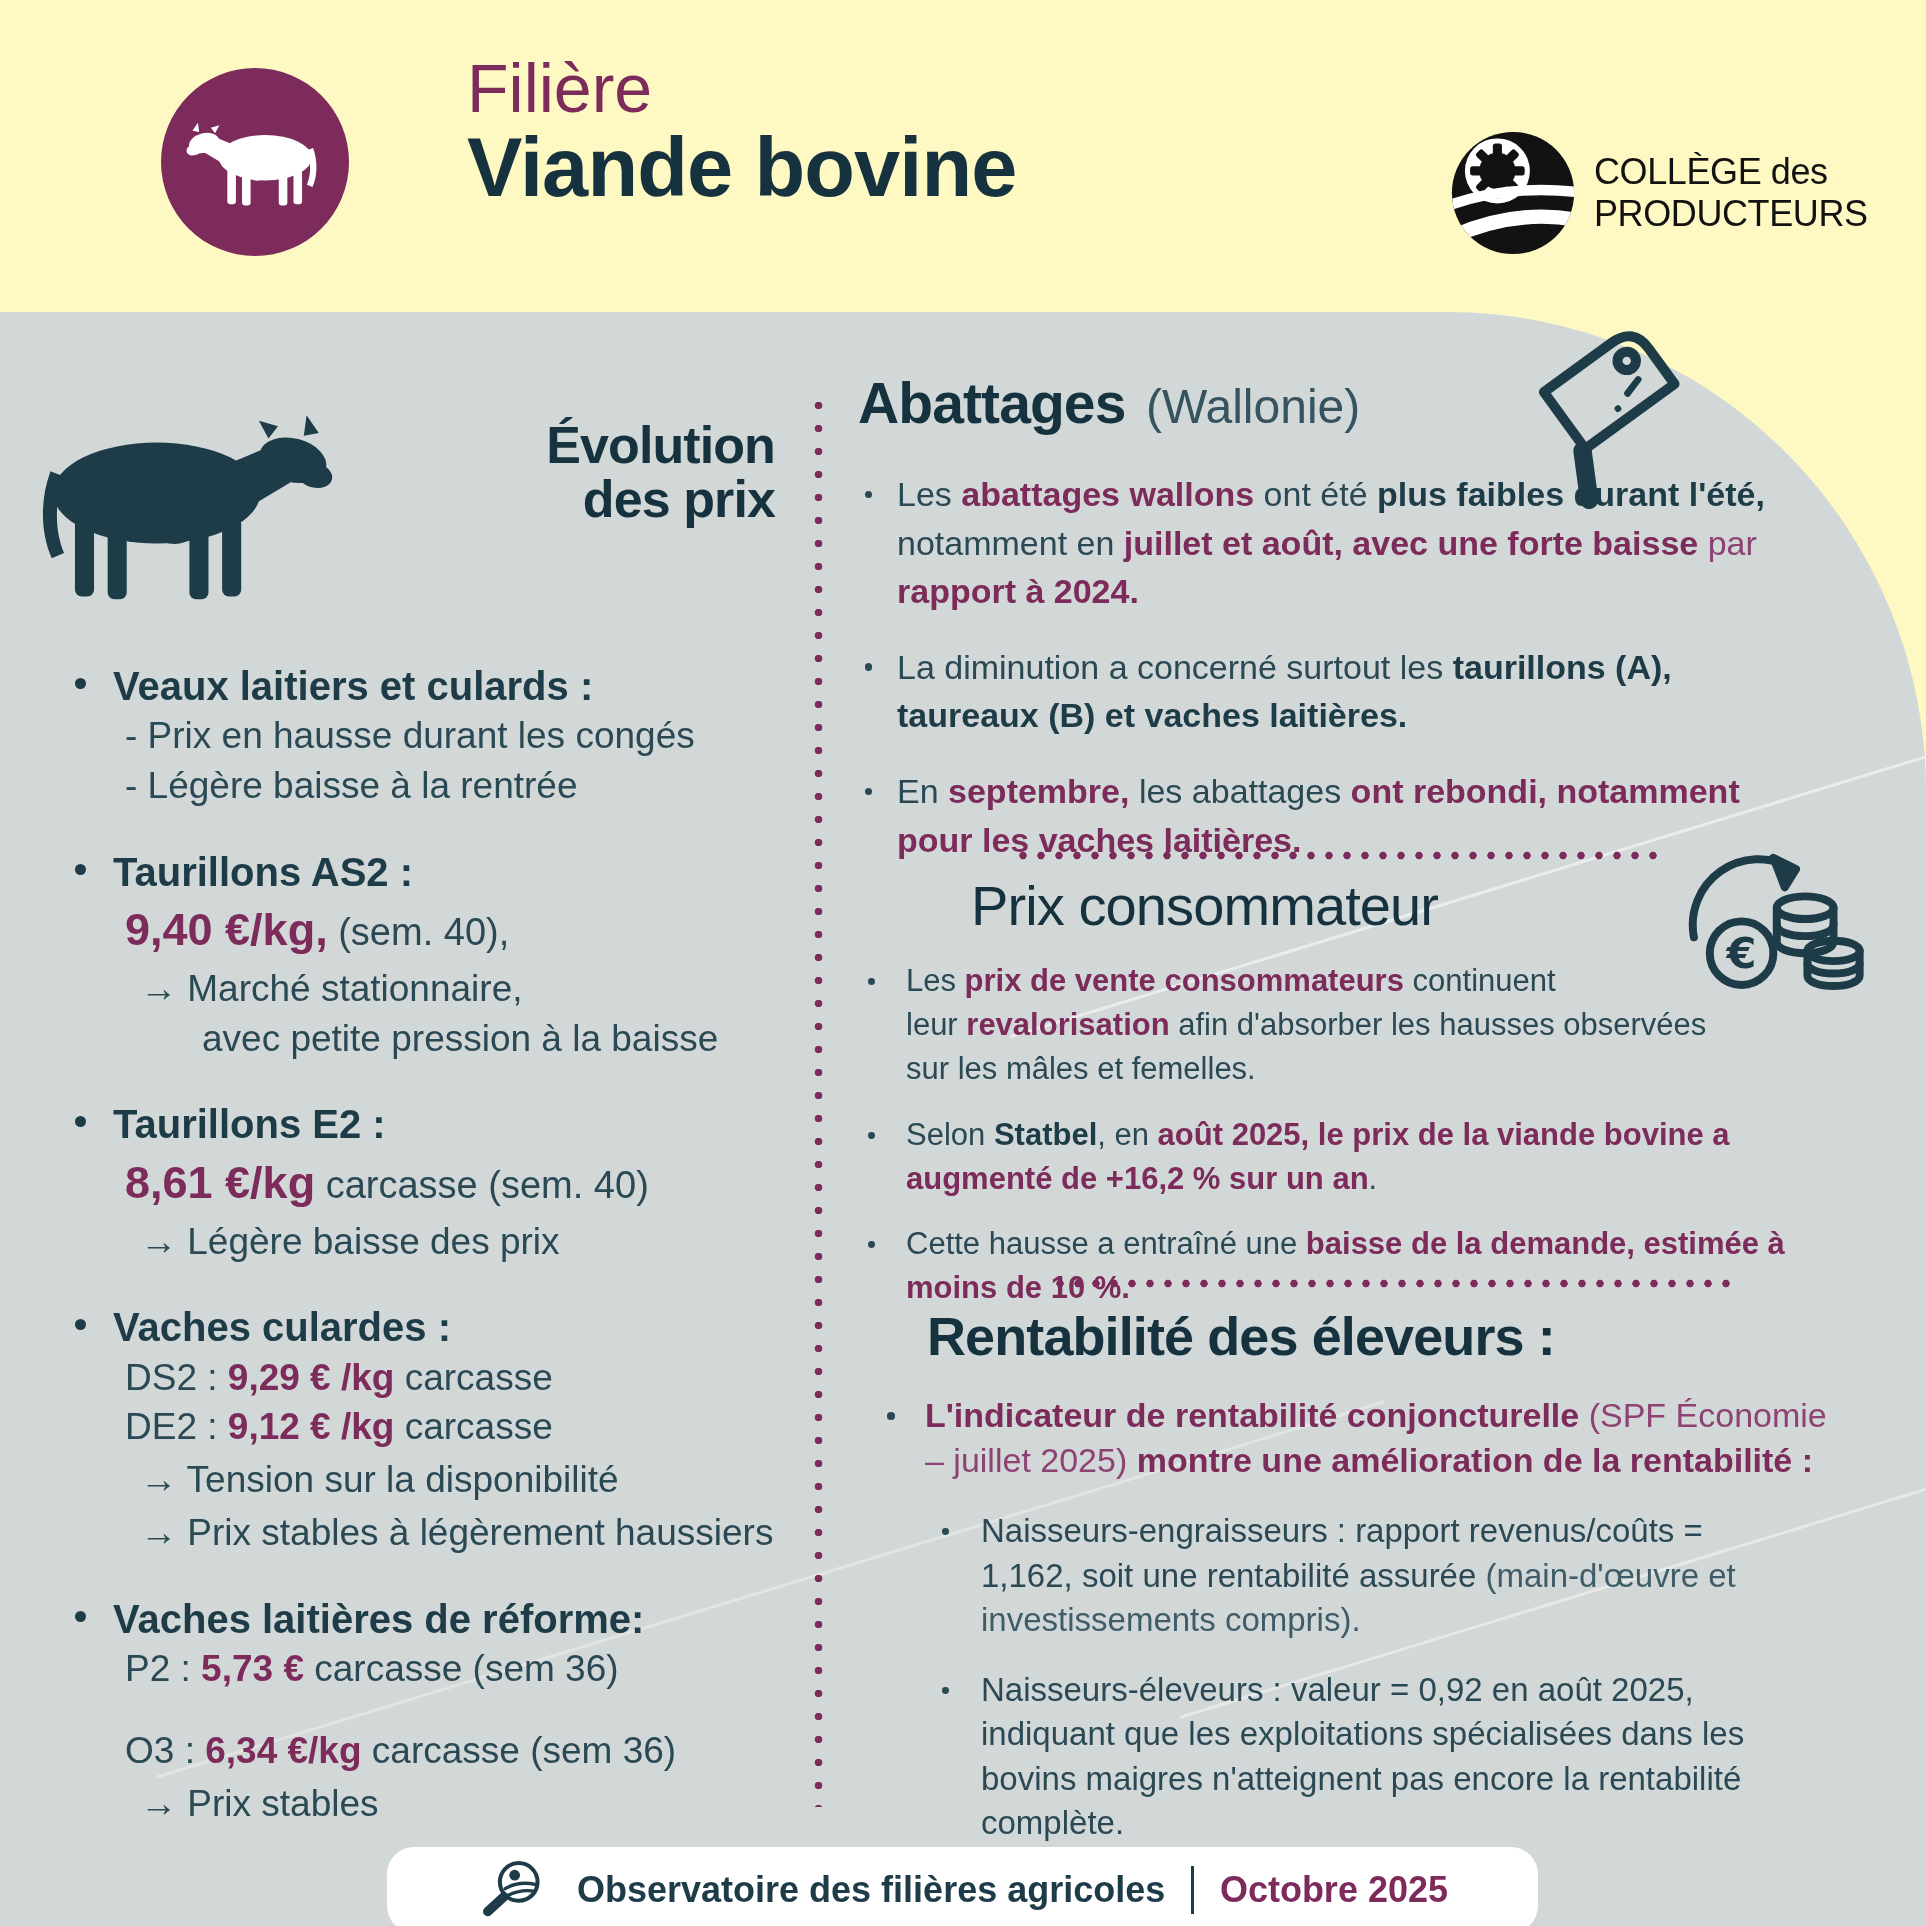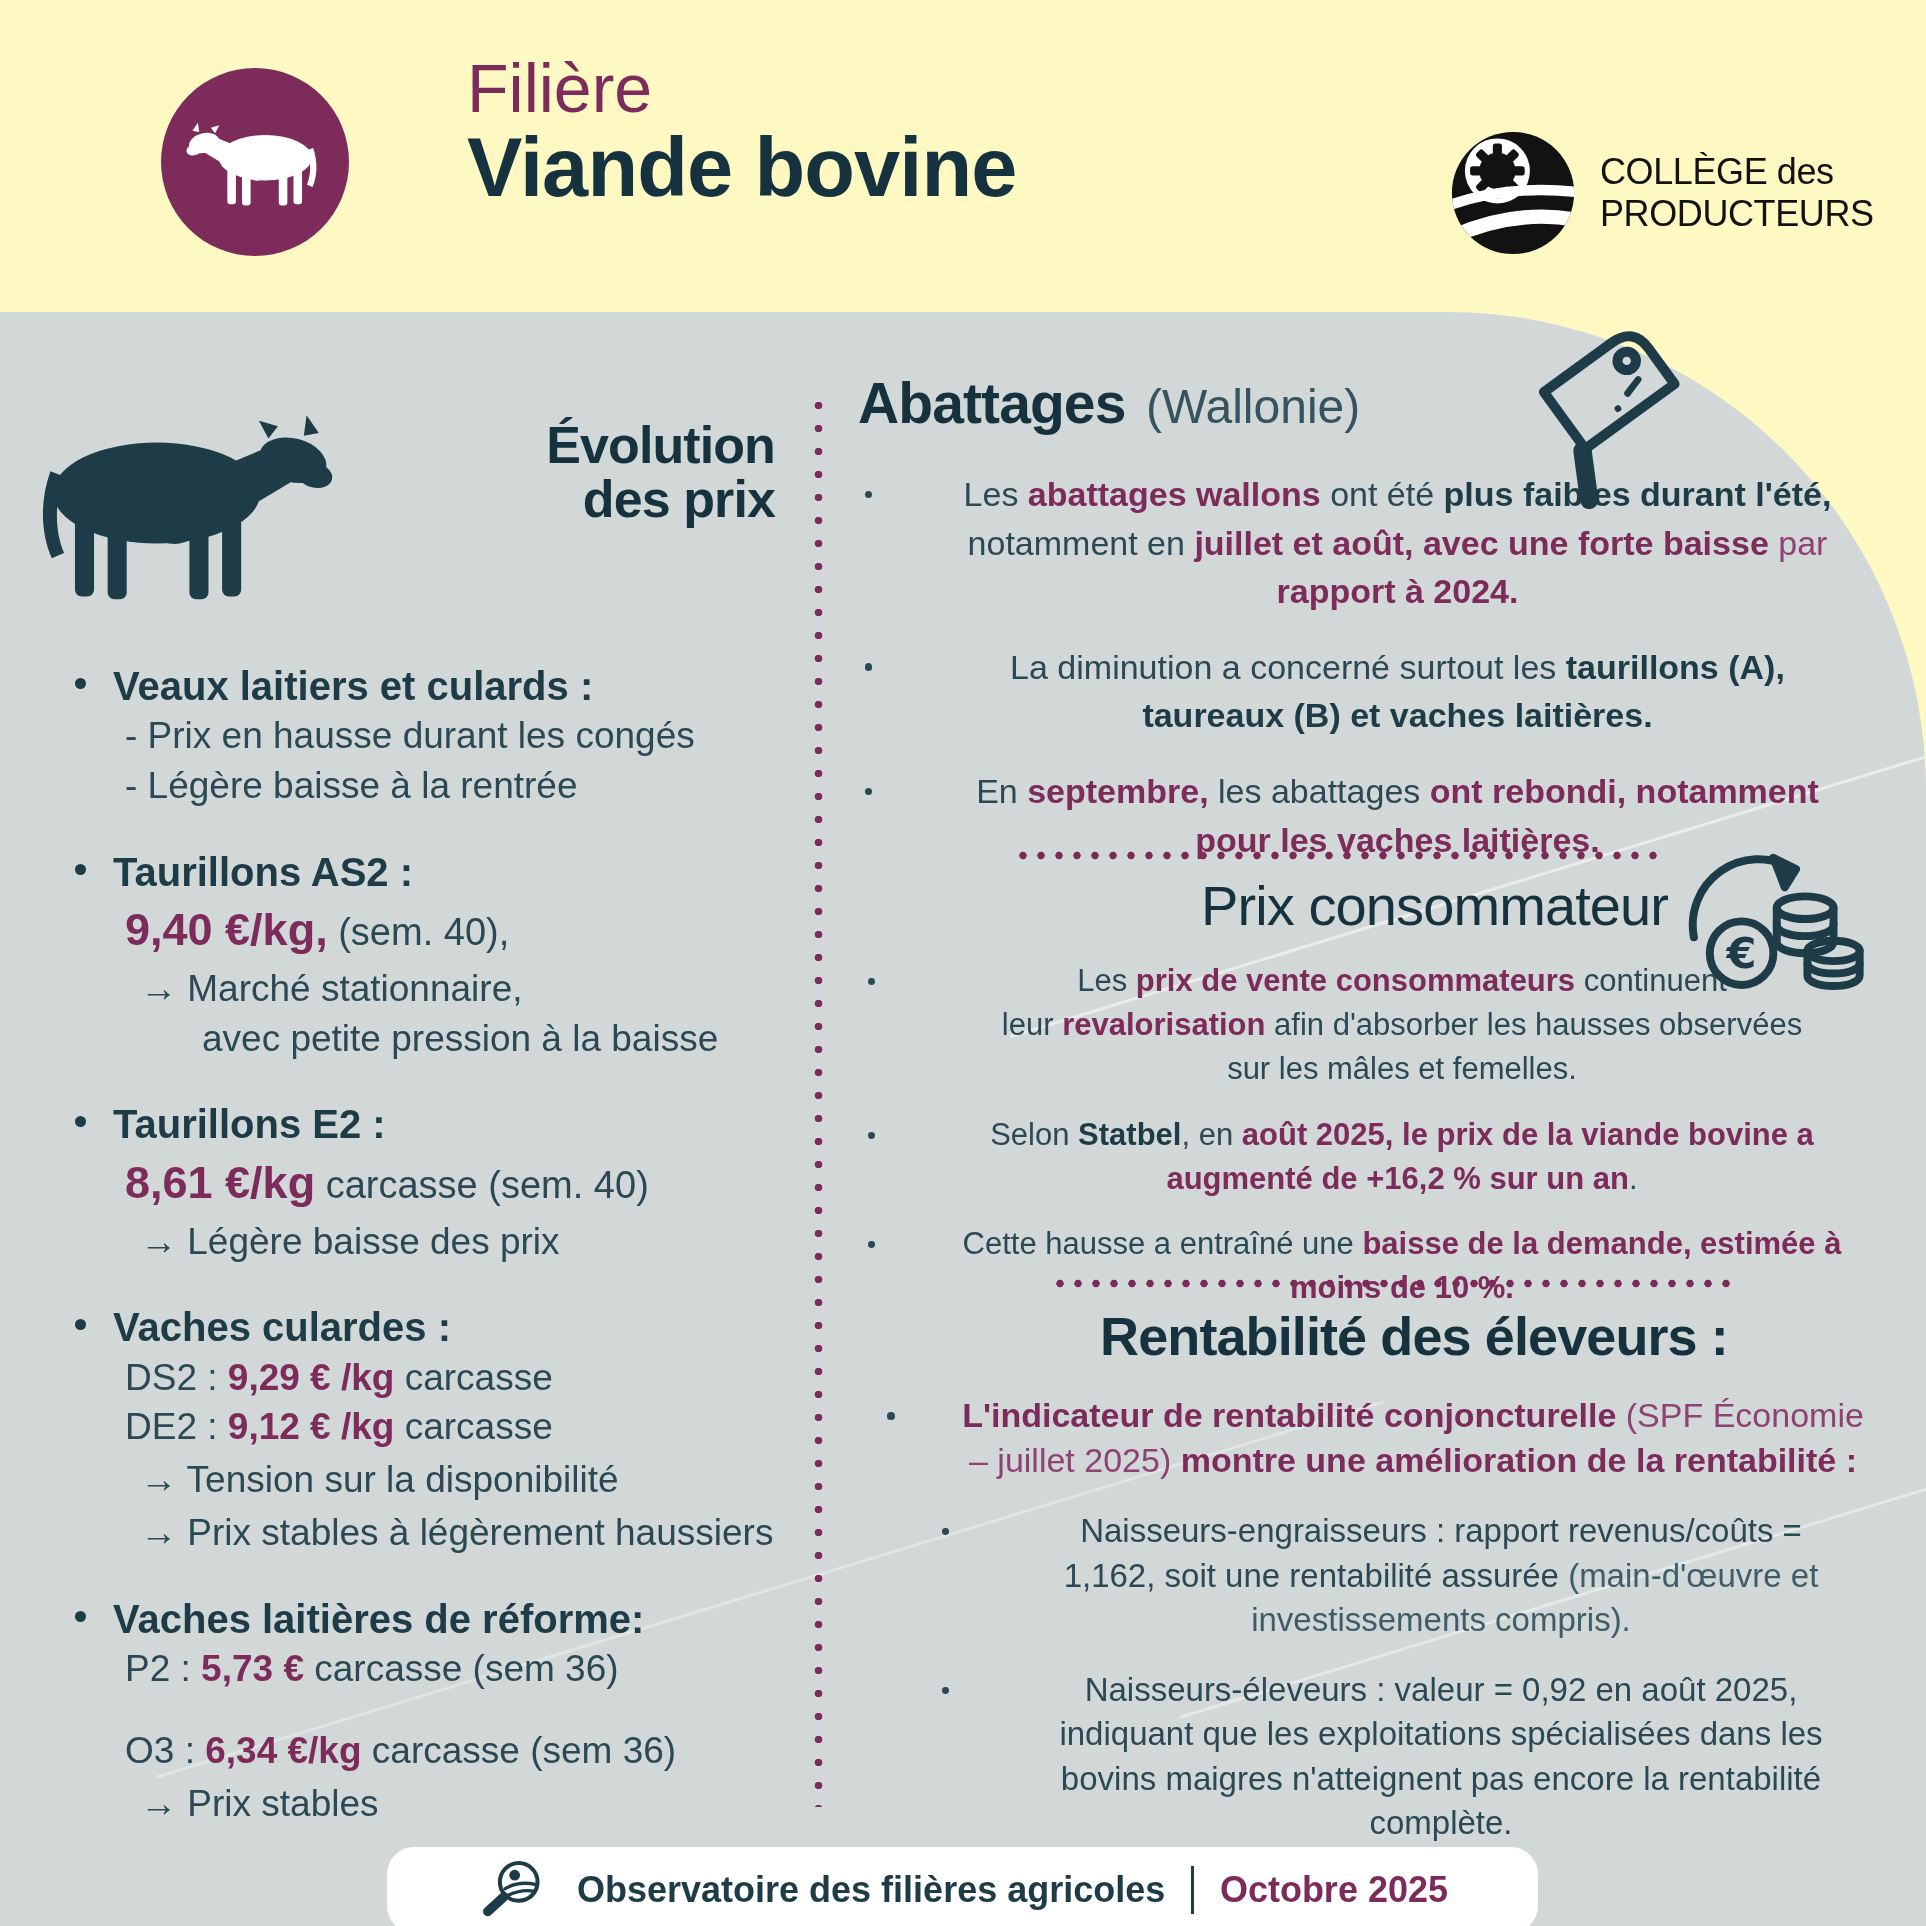--- a/index.html
+++ b/index.html
@@ -23,21 +23,21 @@
   .streak.s2{left:1156px;top:1241px;width:1113px;opacity:.8;}
   .streak.s3{left:128px;top:1276px;width:1284px;opacity:.6;}
 
   
   .badge{position:absolute;left:161px;top:68px;width:188px;height:188px;border-radius:50%;
     background:var(--purple);display:flex;align-items:center;justify-content:center;}
   .badge svg{width:147px;height:96px;}
   .sector{position:absolute;left:467px;top:53px;}
   .sector-label{font-size:68px;color:var(--purple);font-weight:400;line-height:1.05;}
   .sector-name{font-size:83px;color:var(--ink-900);font-weight:700;line-height:1.05;letter-spacing:-0.9px;}
-  .brand{position:absolute;left:1448px;top:128px;display:flex;align-items:center;gap:22px;color:#121212;}
+  .brand{position:absolute;left:1448px;top:128px;display:flex;align-items:center;gap:16px;color:#121212;}
   .brand svg{width:130px;height:130px;}
   .brand-text{font-size:36px;line-height:1.18;font-weight:400;letter-spacing:-0.4px;}
   .brand-text span{display:block;}
 
   
   .seg-d{color:var(--ink-600);font-weight:400;}
   .seg-db{color:var(--ink-700);font-weight:700;}
   .seg-p{color:var(--purple);font-weight:700;}
   .seg-pr{color:var(--purple-soft);font-weight:400;}
   .seg-dl{color:var(--ink-500);font-weight:400;}
@@ -62,21 +62,21 @@
   .vsep{position:absolute;left:814px;top:394px;width:8.6px;height:1413px;
     background-image:radial-gradient(circle,var(--purple) 3.4px,rgba(0,0,0,0) 4px);
     background-size:8.6px 23px;background-repeat:repeat-y;}
   .hsep{position:absolute;height:8.6px;
     background-image:radial-gradient(circle,var(--purple) 3.4px,rgba(0,0,0,0) 4px);
     background-size:18px 8.6px;background-repeat:repeat-x;}
   .hsep.h1{left:1014px;top:851px;width:646px;}
   .hsep.h2{left:1051px;top:1279px;width:681px;}
 
   
-  .sec{position:absolute;text-align:center;}
+  .sec{position:absolute;}
   #sec-abat{left:858px;top:370px;width:1040px;}
   .r-title-row{display:flex;align-items:baseline;gap:20.5px;}
   .r-title{font-size:57px;font-weight:700;color:var(--ink-900);letter-spacing:-0.9px;}
   .r-subtitle{font-size:48px;font-weight:400;color:#35545f;}
   .r-bullet{position:relative;padding-left:39px;margin-top:27px;font-size:34px;line-height:1.43;}
   .r-dot{position:absolute;left:6.8px;top:20.5px;width:7.7px;height:7.7px;border-radius:50%;background:var(--ink-600);}
   .cleaver{position:absolute;left:1531px;top:315px;width:184px;height:184px;color:var(--ink-700);transform:rotate(-36deg);}
 
   #sec-prix{left:858px;top:873px;width:1040px;}
   .prix-title{font-size:56px;font-weight:400;color:var(--ink-900);margin-left:113px;letter-spacing:-0.9px;}

